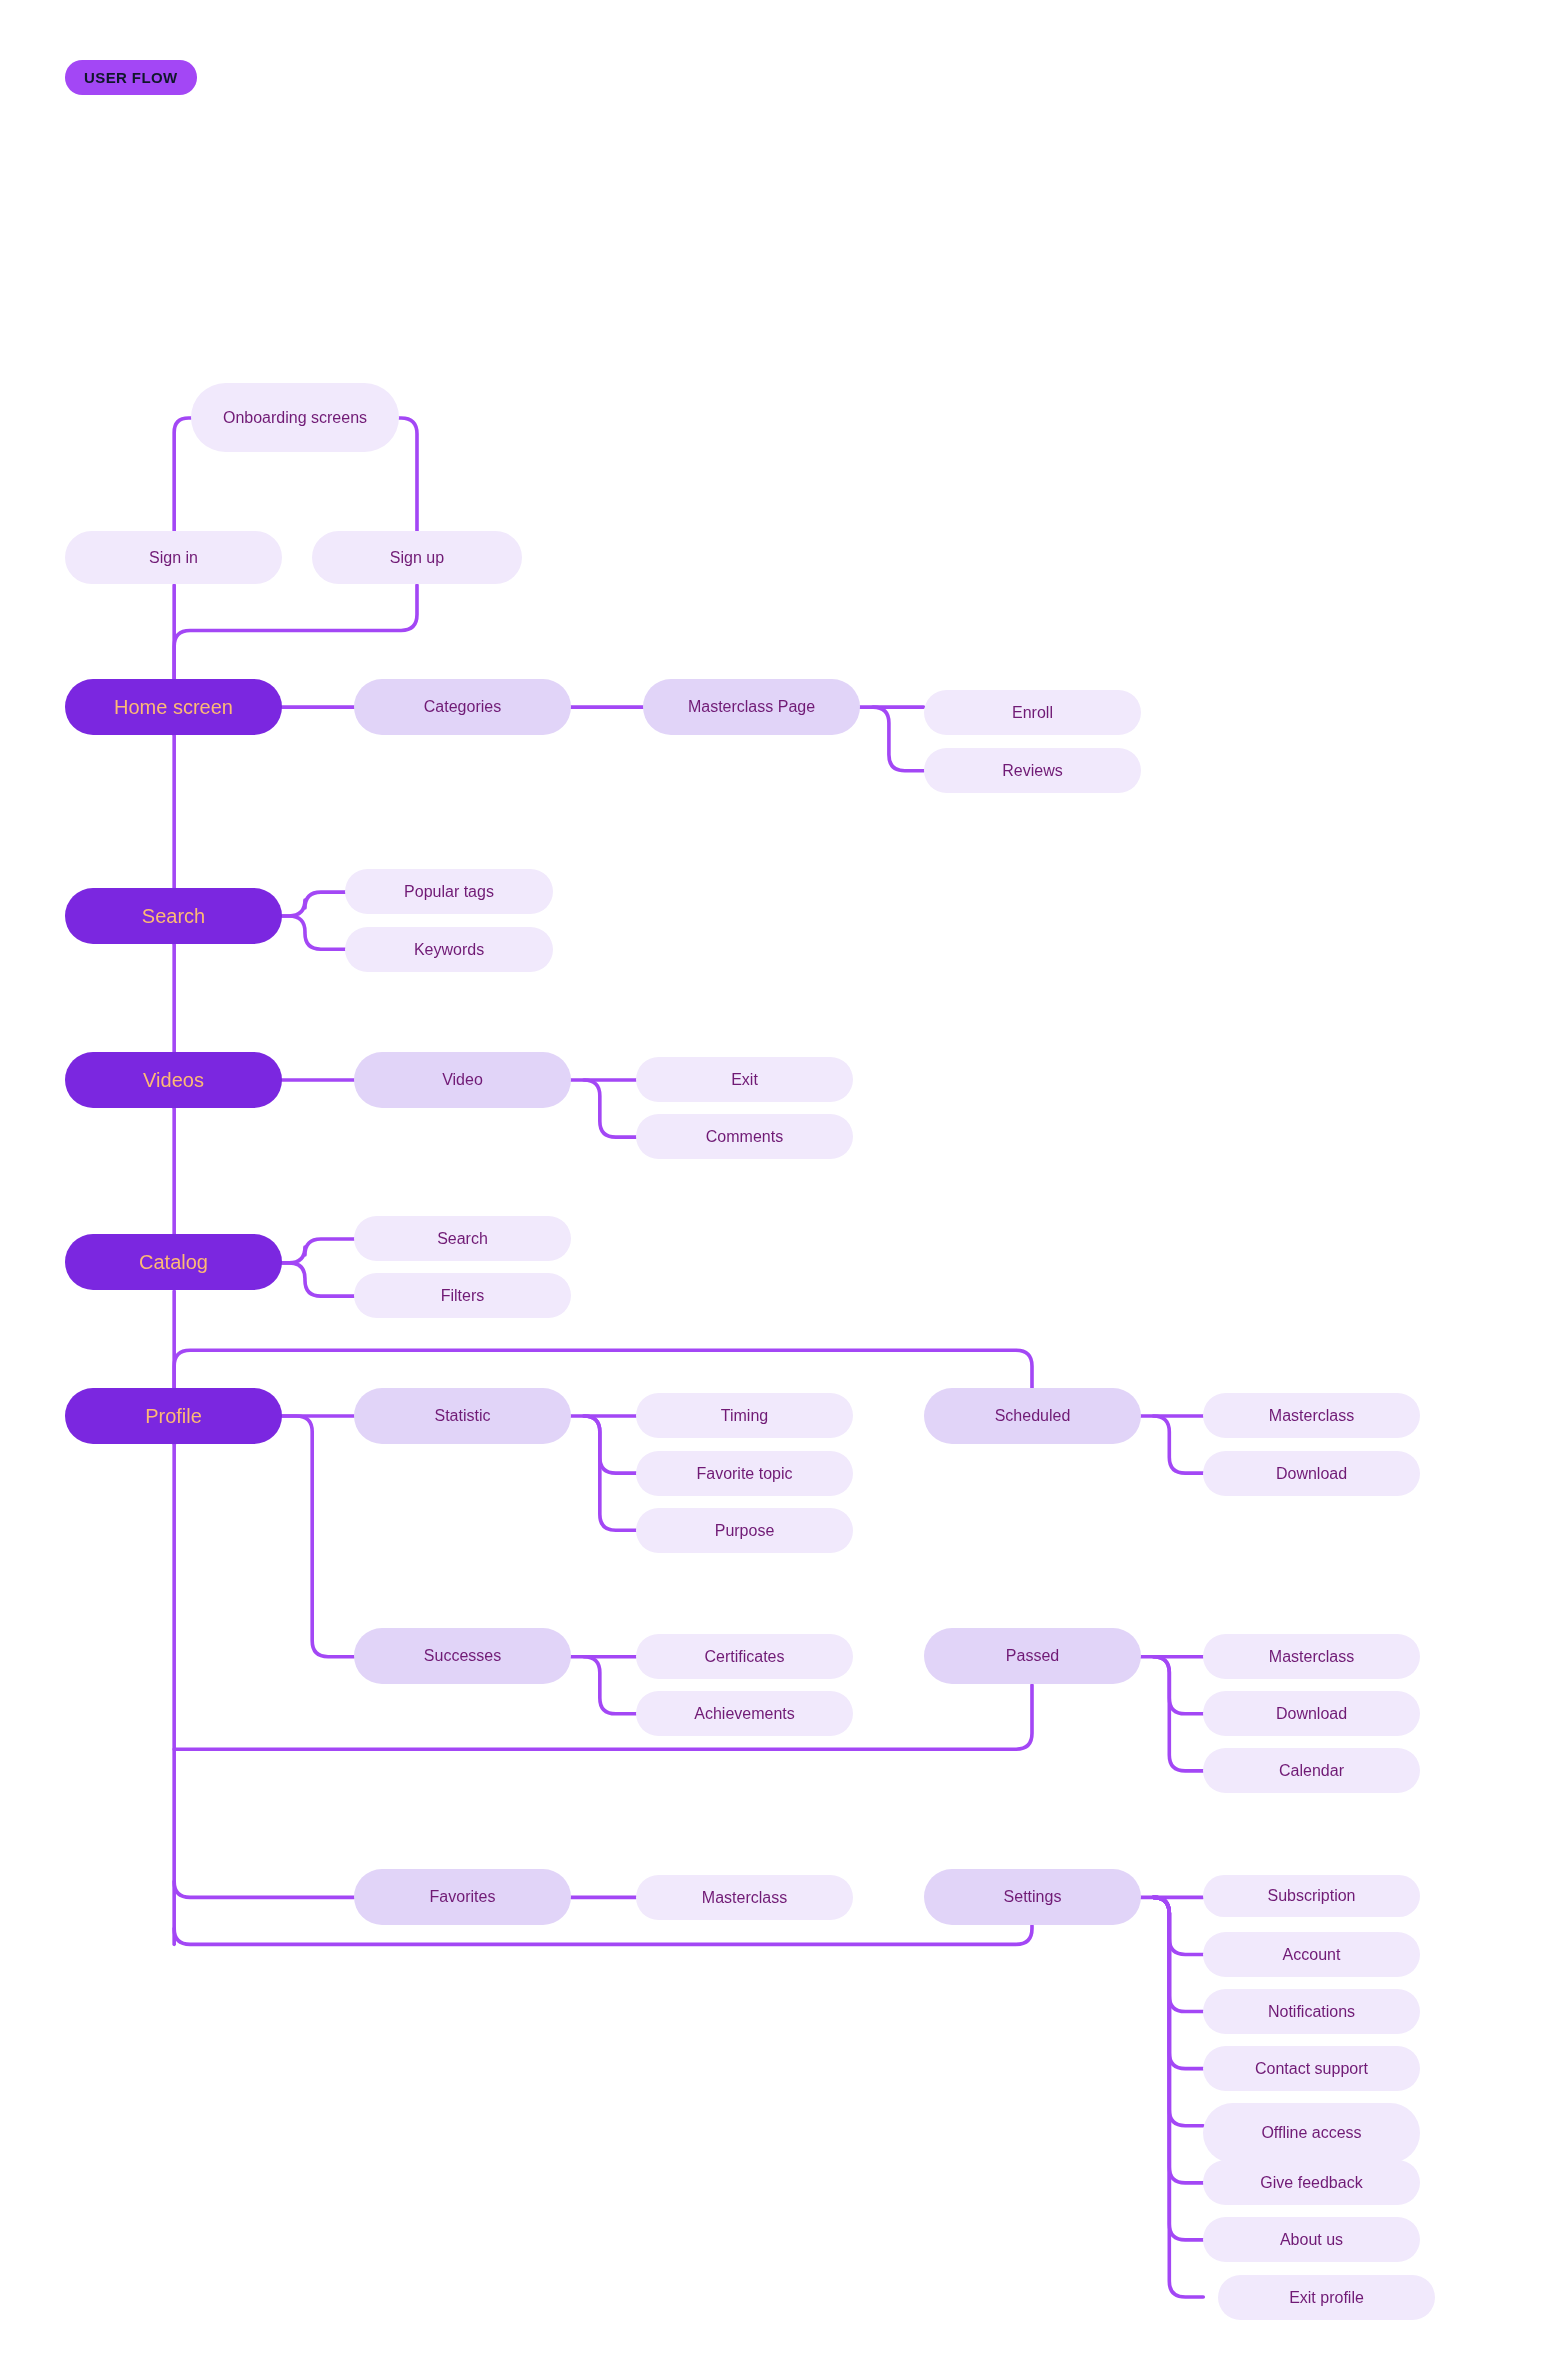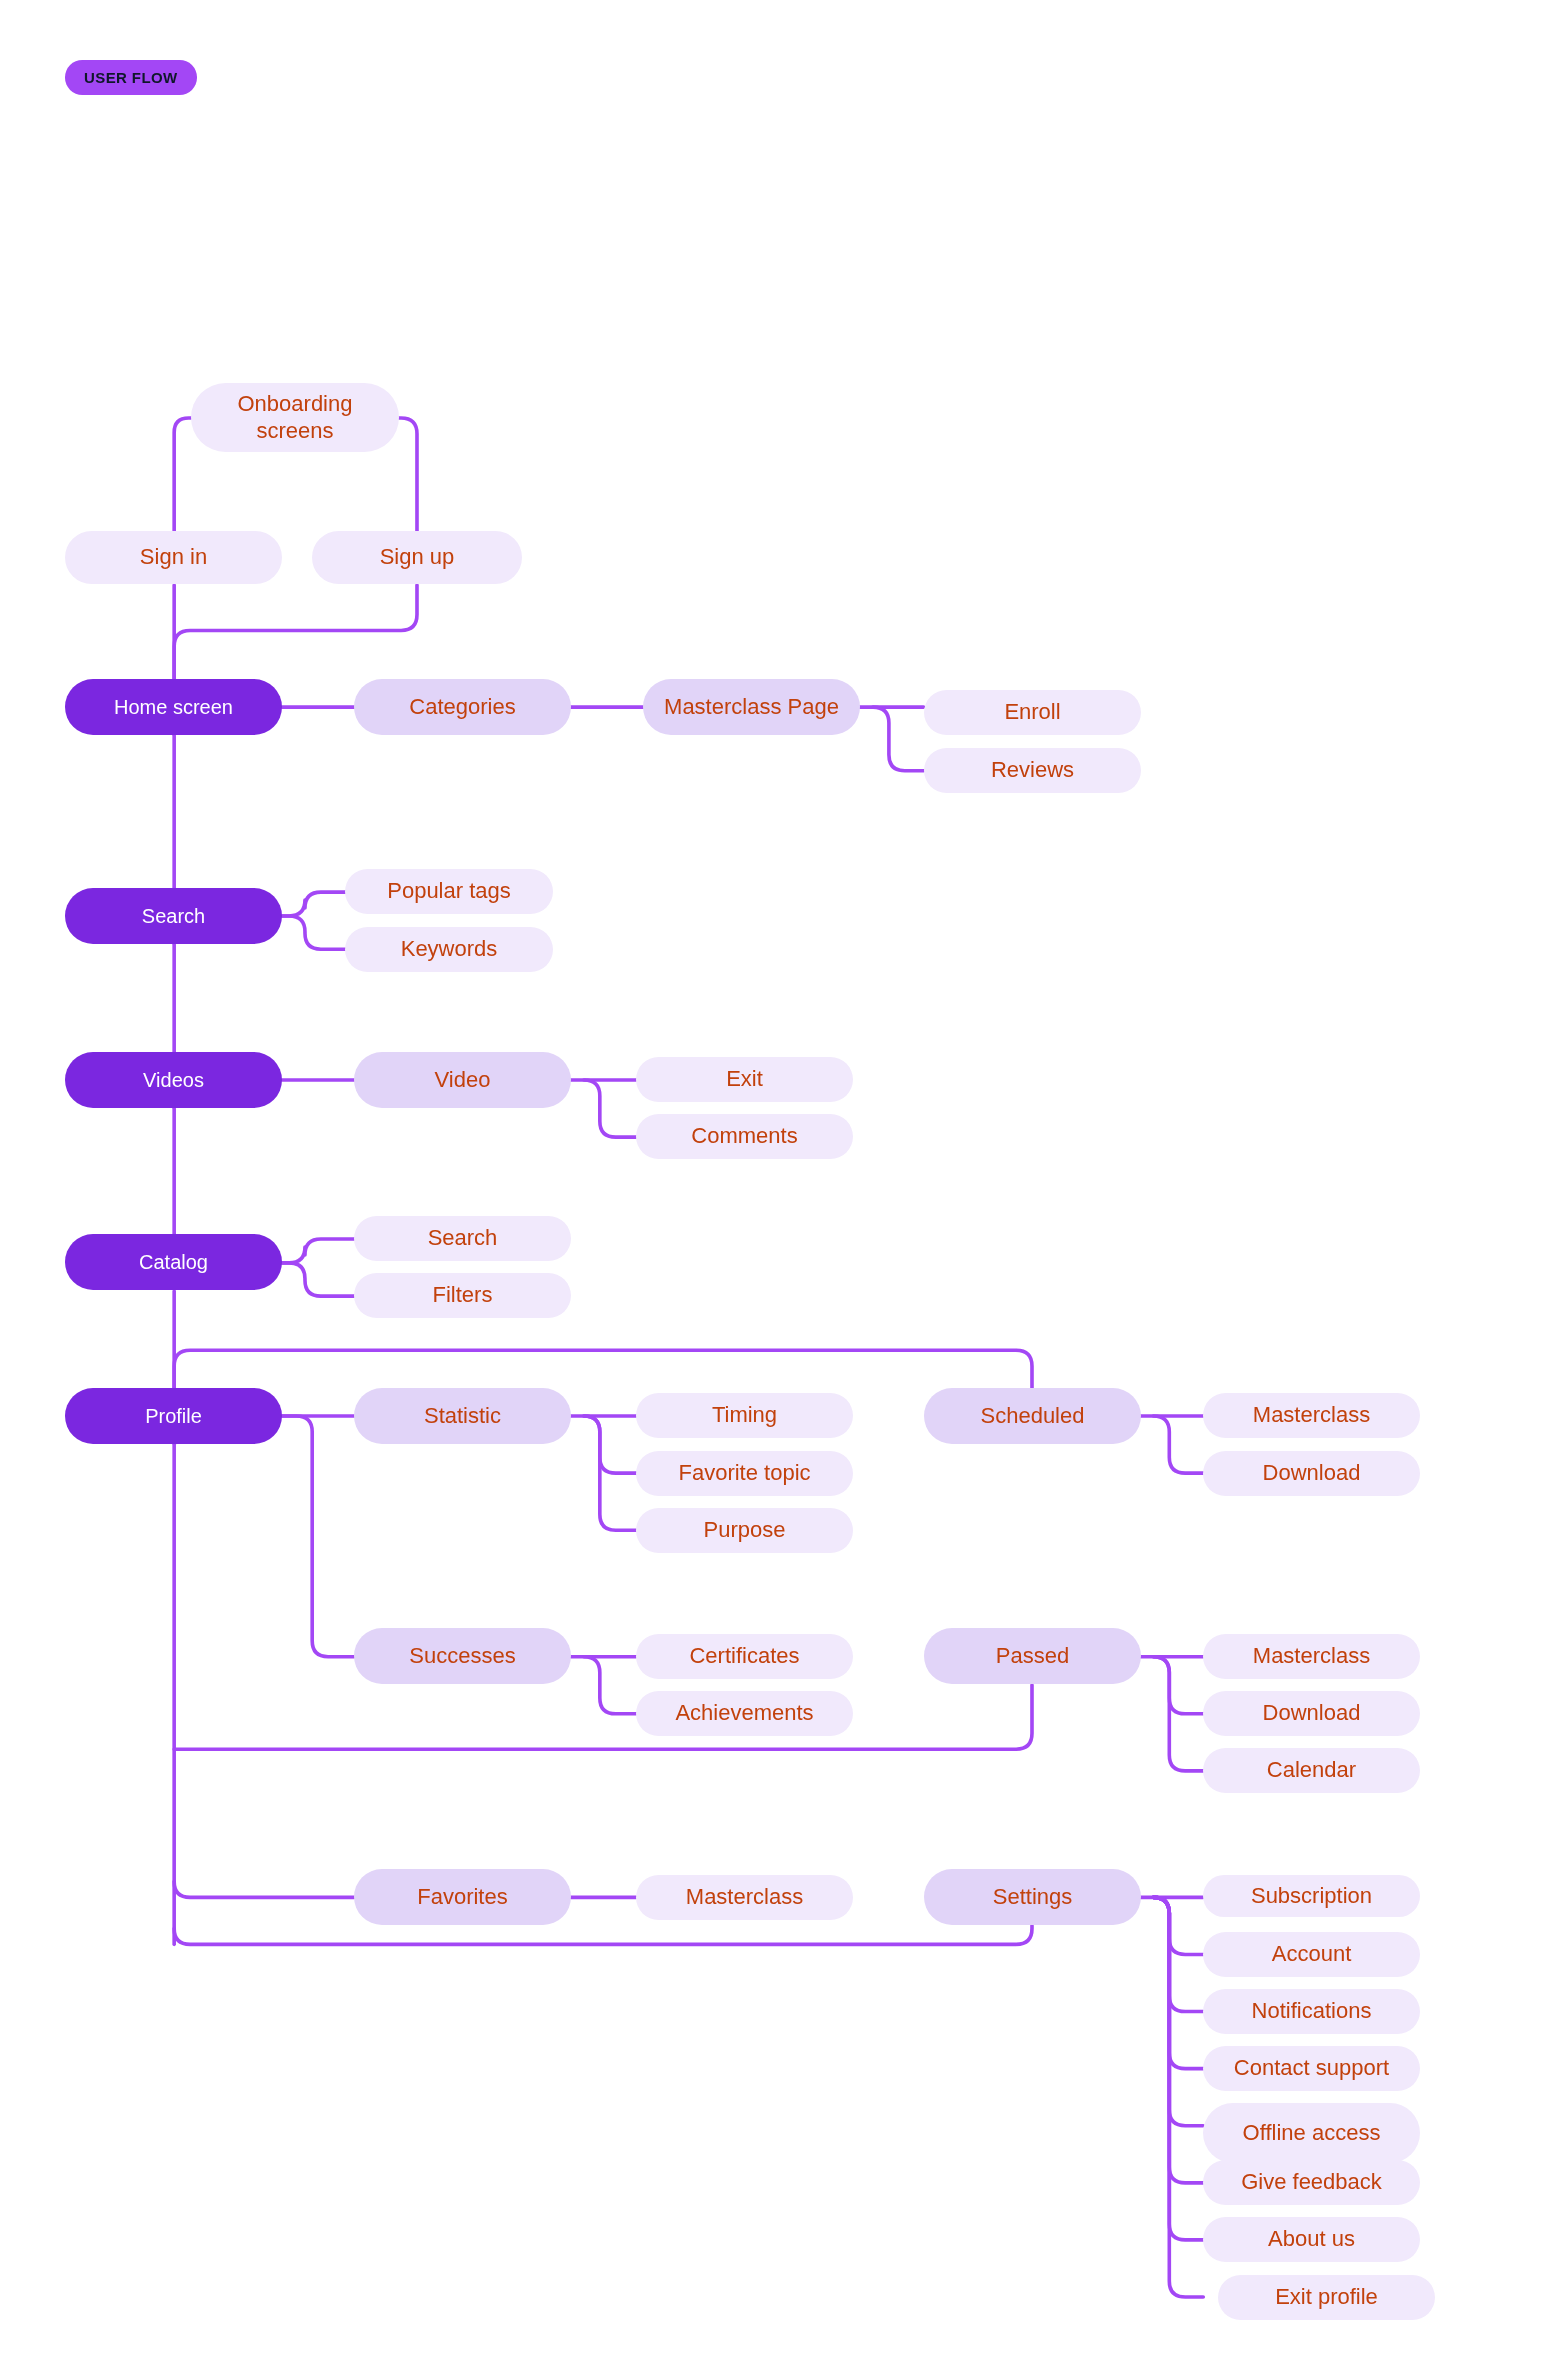--- a/index.html
+++ b/index.html
@@ -29,26 +29,26 @@
   
   #wires{position:absolute;left:0;top:0;width:1561px;height:2366px;pointer-events:none;}
   #wires path{fill:none;stroke:#A347F5;stroke-width:5;stroke-linecap:round;stroke-linejoin:round;}
 
   
   .node{
     position:absolute;
     display:flex;align-items:center;justify-content:center;
     text-align:center;
     border-radius:722px;
-    font-size:22px;line-height:1.22;
-    color:#c2410c;
+    font-size:16px;line-height:1.22;
+    color:#701a75;
     box-sizing:border-box;
     padding:0 10px;
   }
-  .lvl-primary{background:#7B27E0;color:#ffffff;font-size:20px;}
+  .lvl-primary{background:#7B27E0;color:#fdba74;font-size:20px;}
   .lvl-secondary{background:#E1D4F8;}
   .lvl-tertiary{background:#F1E9FC;}
 </style>
 </head>
 <body>
 
 <div id="stage">
 
   <div class="badge">USER FLOW</div>
 

